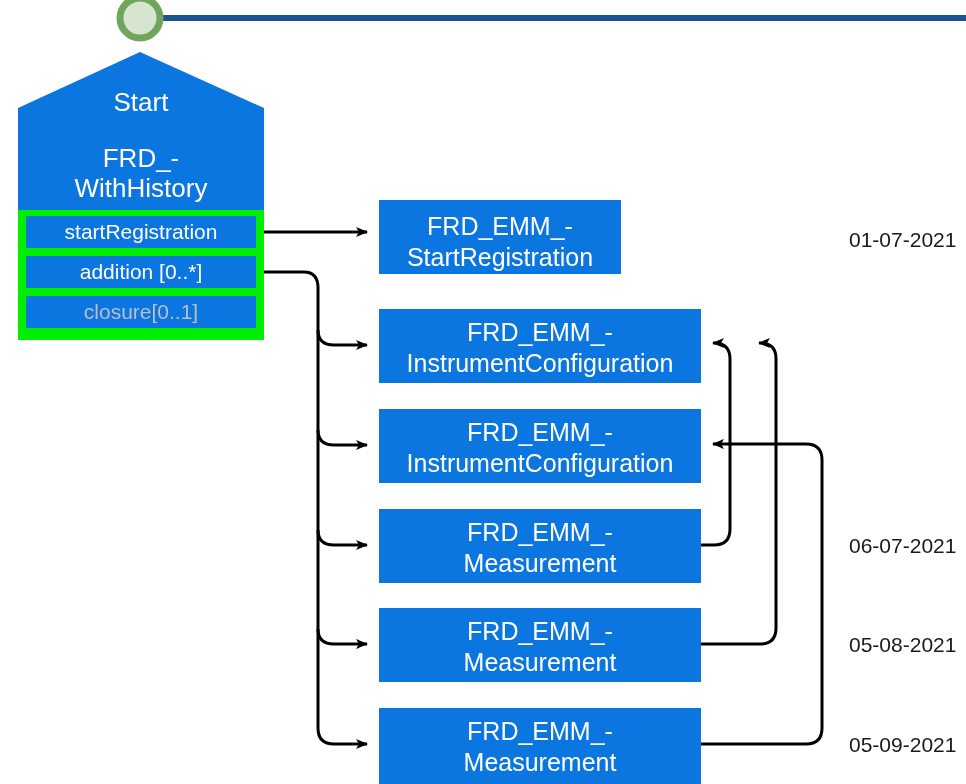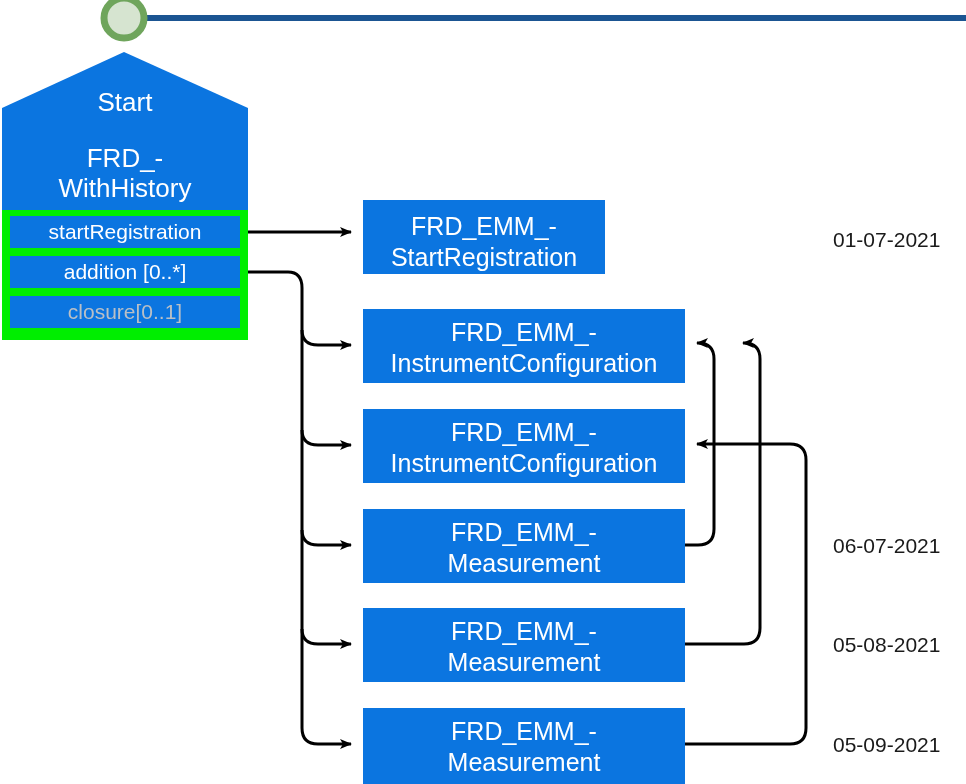--- a/index.html
+++ b/index.html
@@ -9,21 +9,21 @@
   }
   body {
     width: 966px;
     height: 784px;
     font-family: "Liberation Sans", sans-serif;
     overflow: hidden;
     position: relative;
   }
   #canvas {
     position: absolute;
-    left: 0; top: 0;
+    left: 16px; top: 0;
     width: 797px;
     height: 784px;
   }
   .diagram-svg {
     position: absolute;
     left: 0; top: 0;
     width: 966px;
     height: 784px;
   }
   .node-label {

